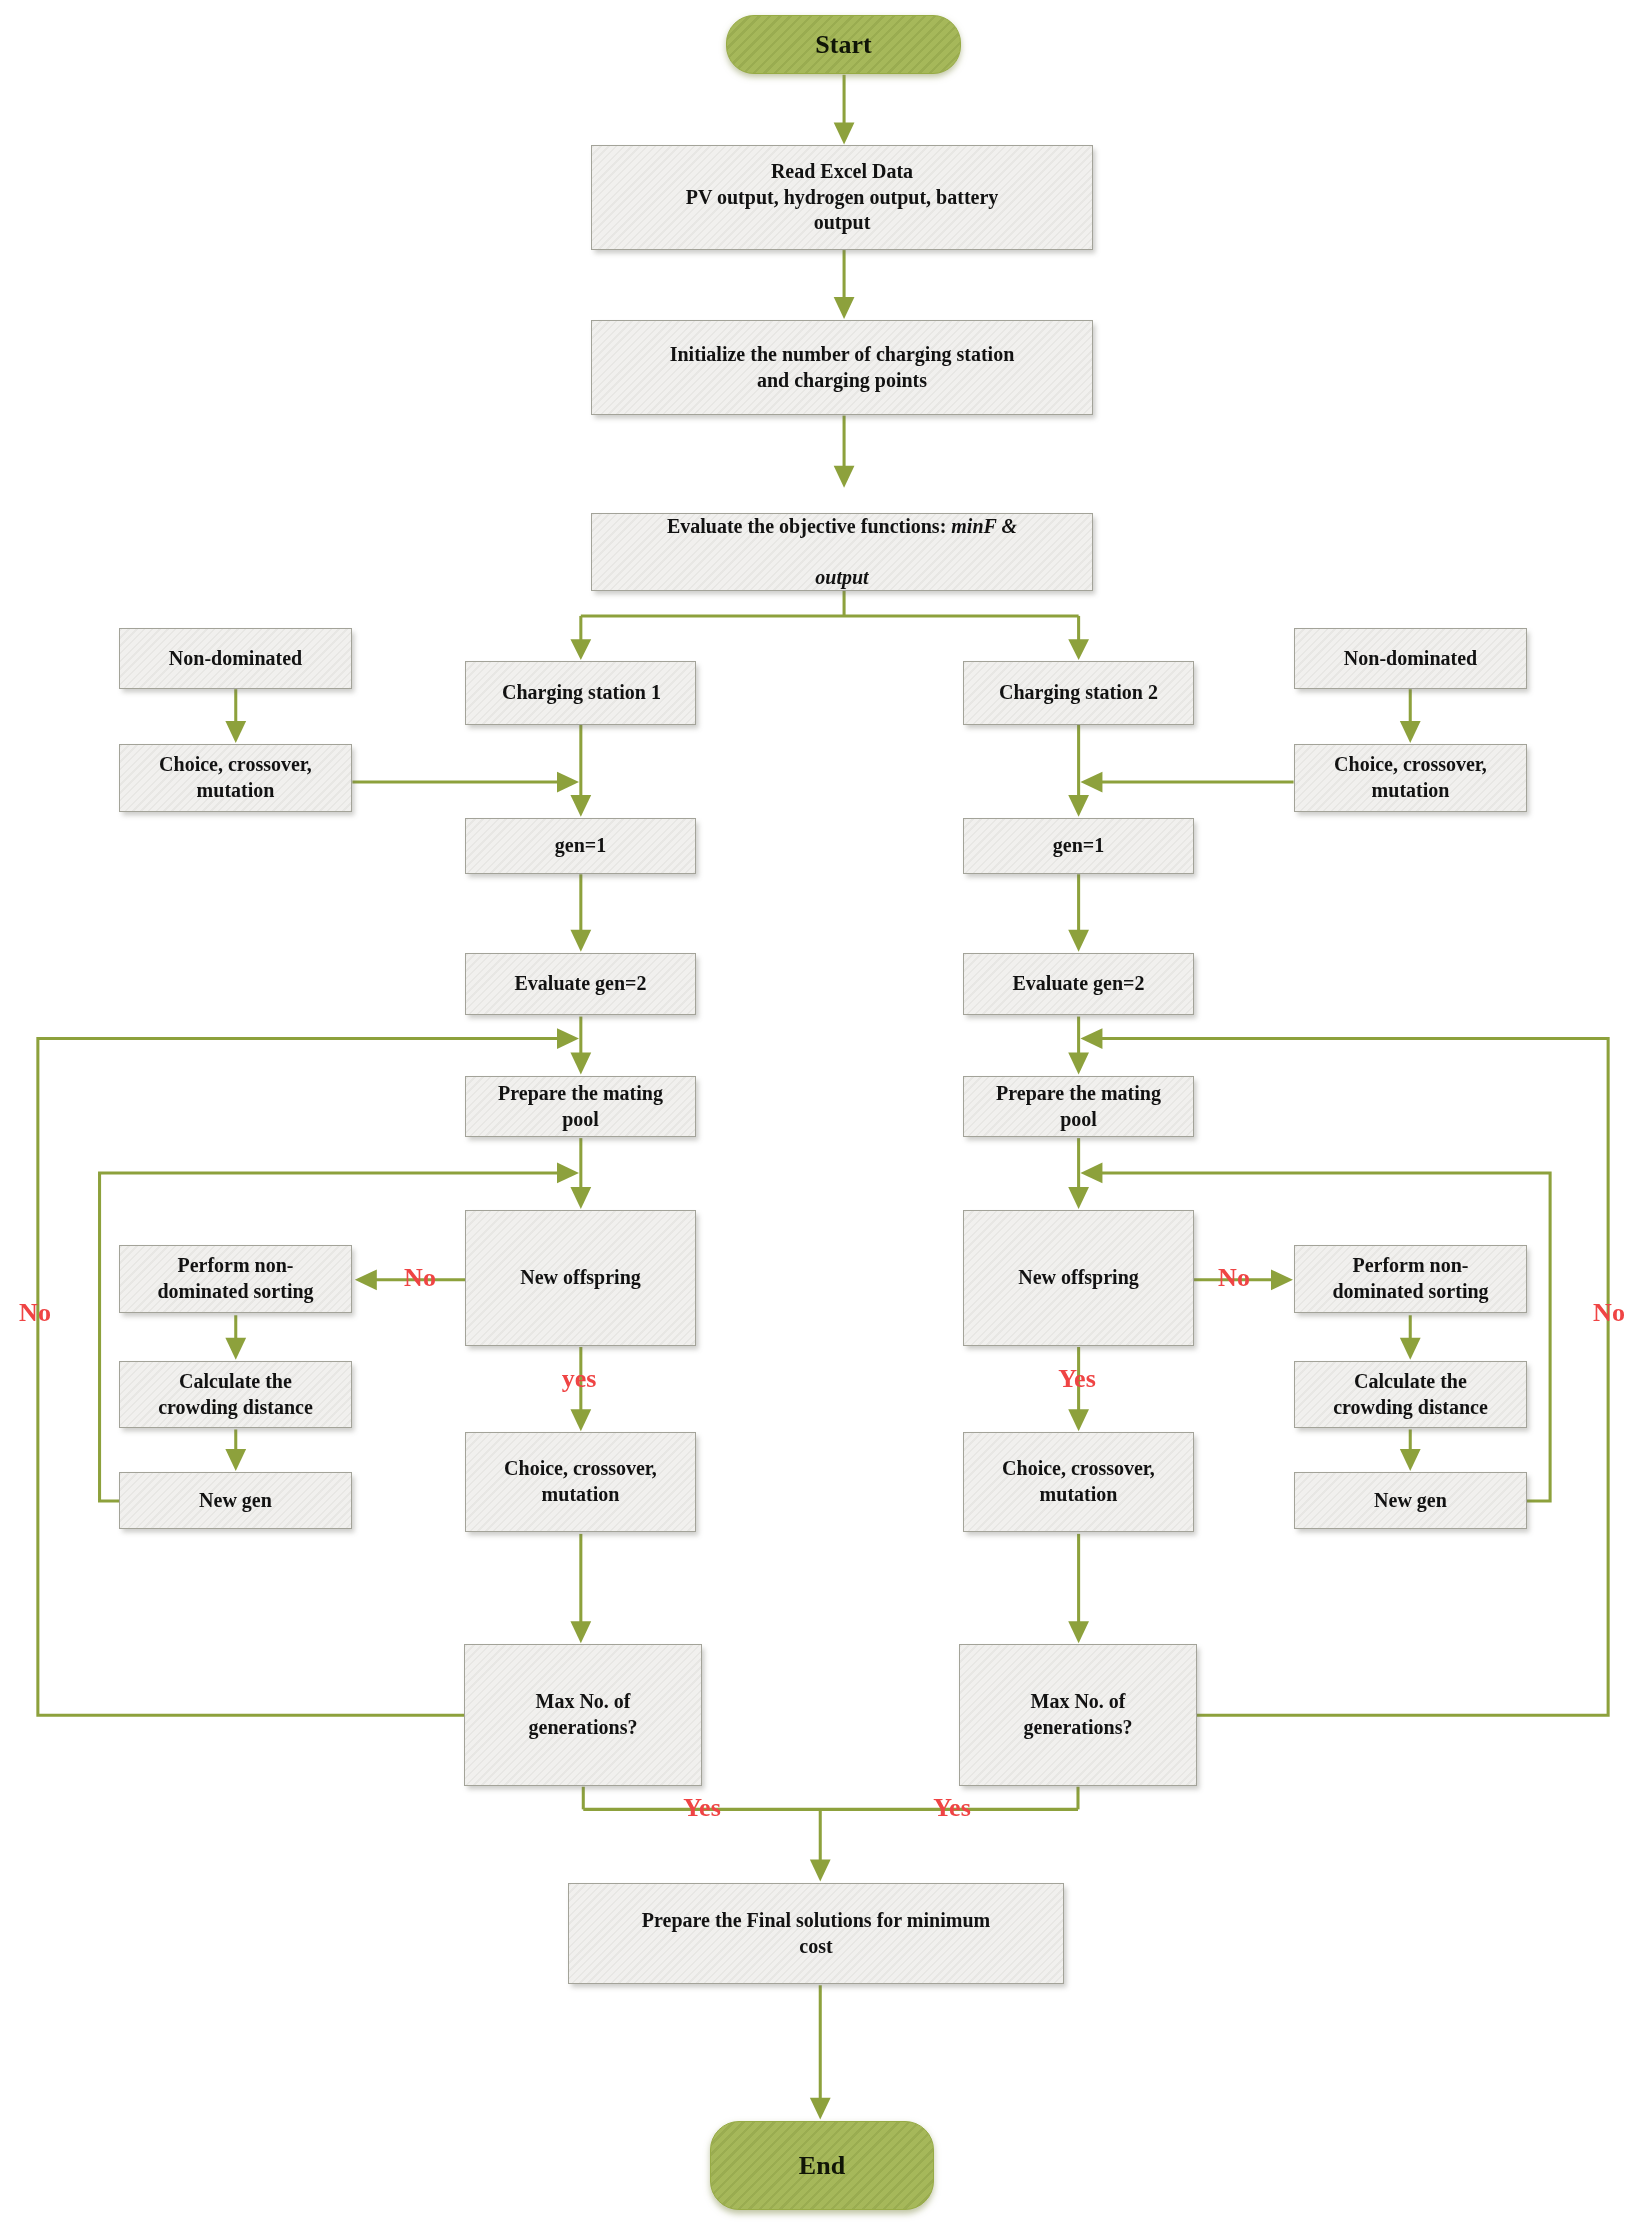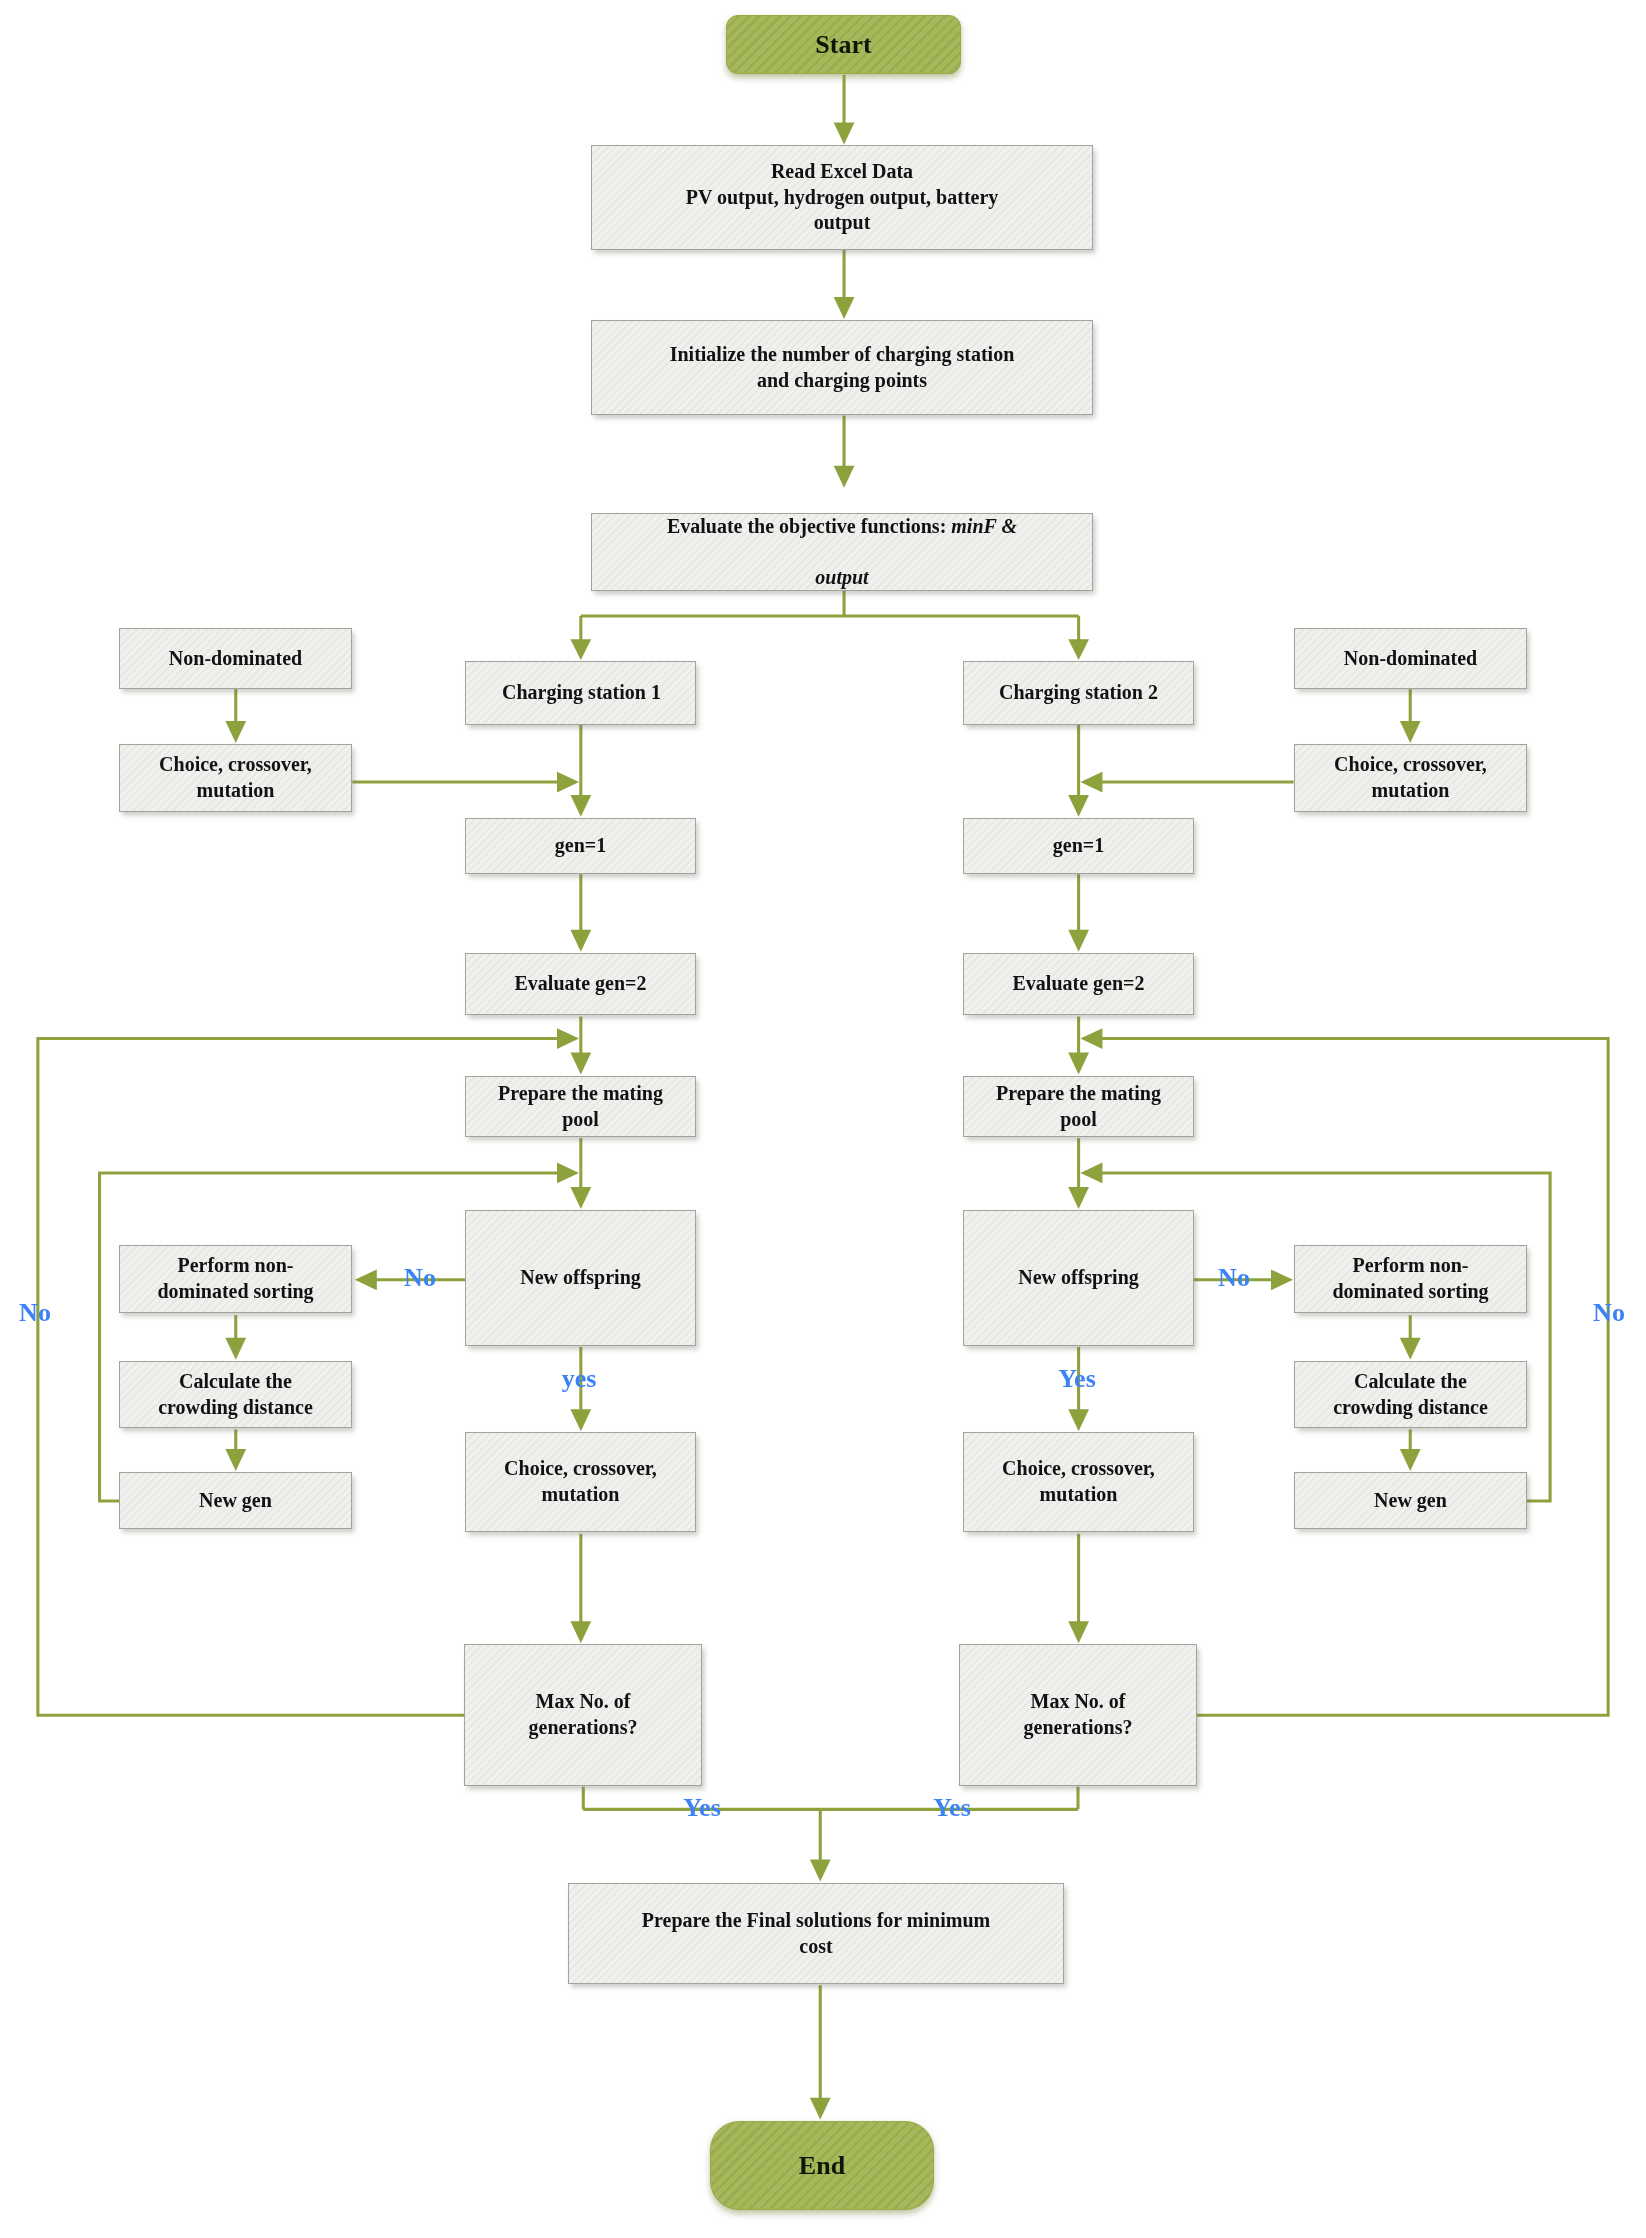--- a/index.html
+++ b/index.html
@@ -28,31 +28,31 @@
       #f1f0ee;
     border:1.2px solid #a3a399;
     box-shadow:3.1px 3.7px 4.9px rgba(110,110,100,0.35);
     padding:2.4px 6.1px;
   }
   .terminal{
     background:
       repeating-linear-gradient(135deg, rgba(90,110,30,0.16) 0 2.4px, rgba(0,0,0,0) 2.4px 7.3px),
       #a6b85a;
     border:1.2px solid #97ab45;
-    border-radius:12px;
+    border-radius:28px;
     font-size:26px;
     box-shadow:0 3.1px 6.1px rgba(140,150,90,0.55);
     color:#101507;
   }
   .elabel{
     position:absolute;
     transform:translate(-50%,-50%);
     font-weight:bold;
     font-size:26px;
-    color:#3b82f6;
+    color:#ef4444;
     white-space:nowrap;
   }
   .em{font-style:italic;}
 </style>
 </head>
 <body>
 
 <div id="canvas">
 
   <svg id="connectors" viewBox="0 0 2695 3665">

